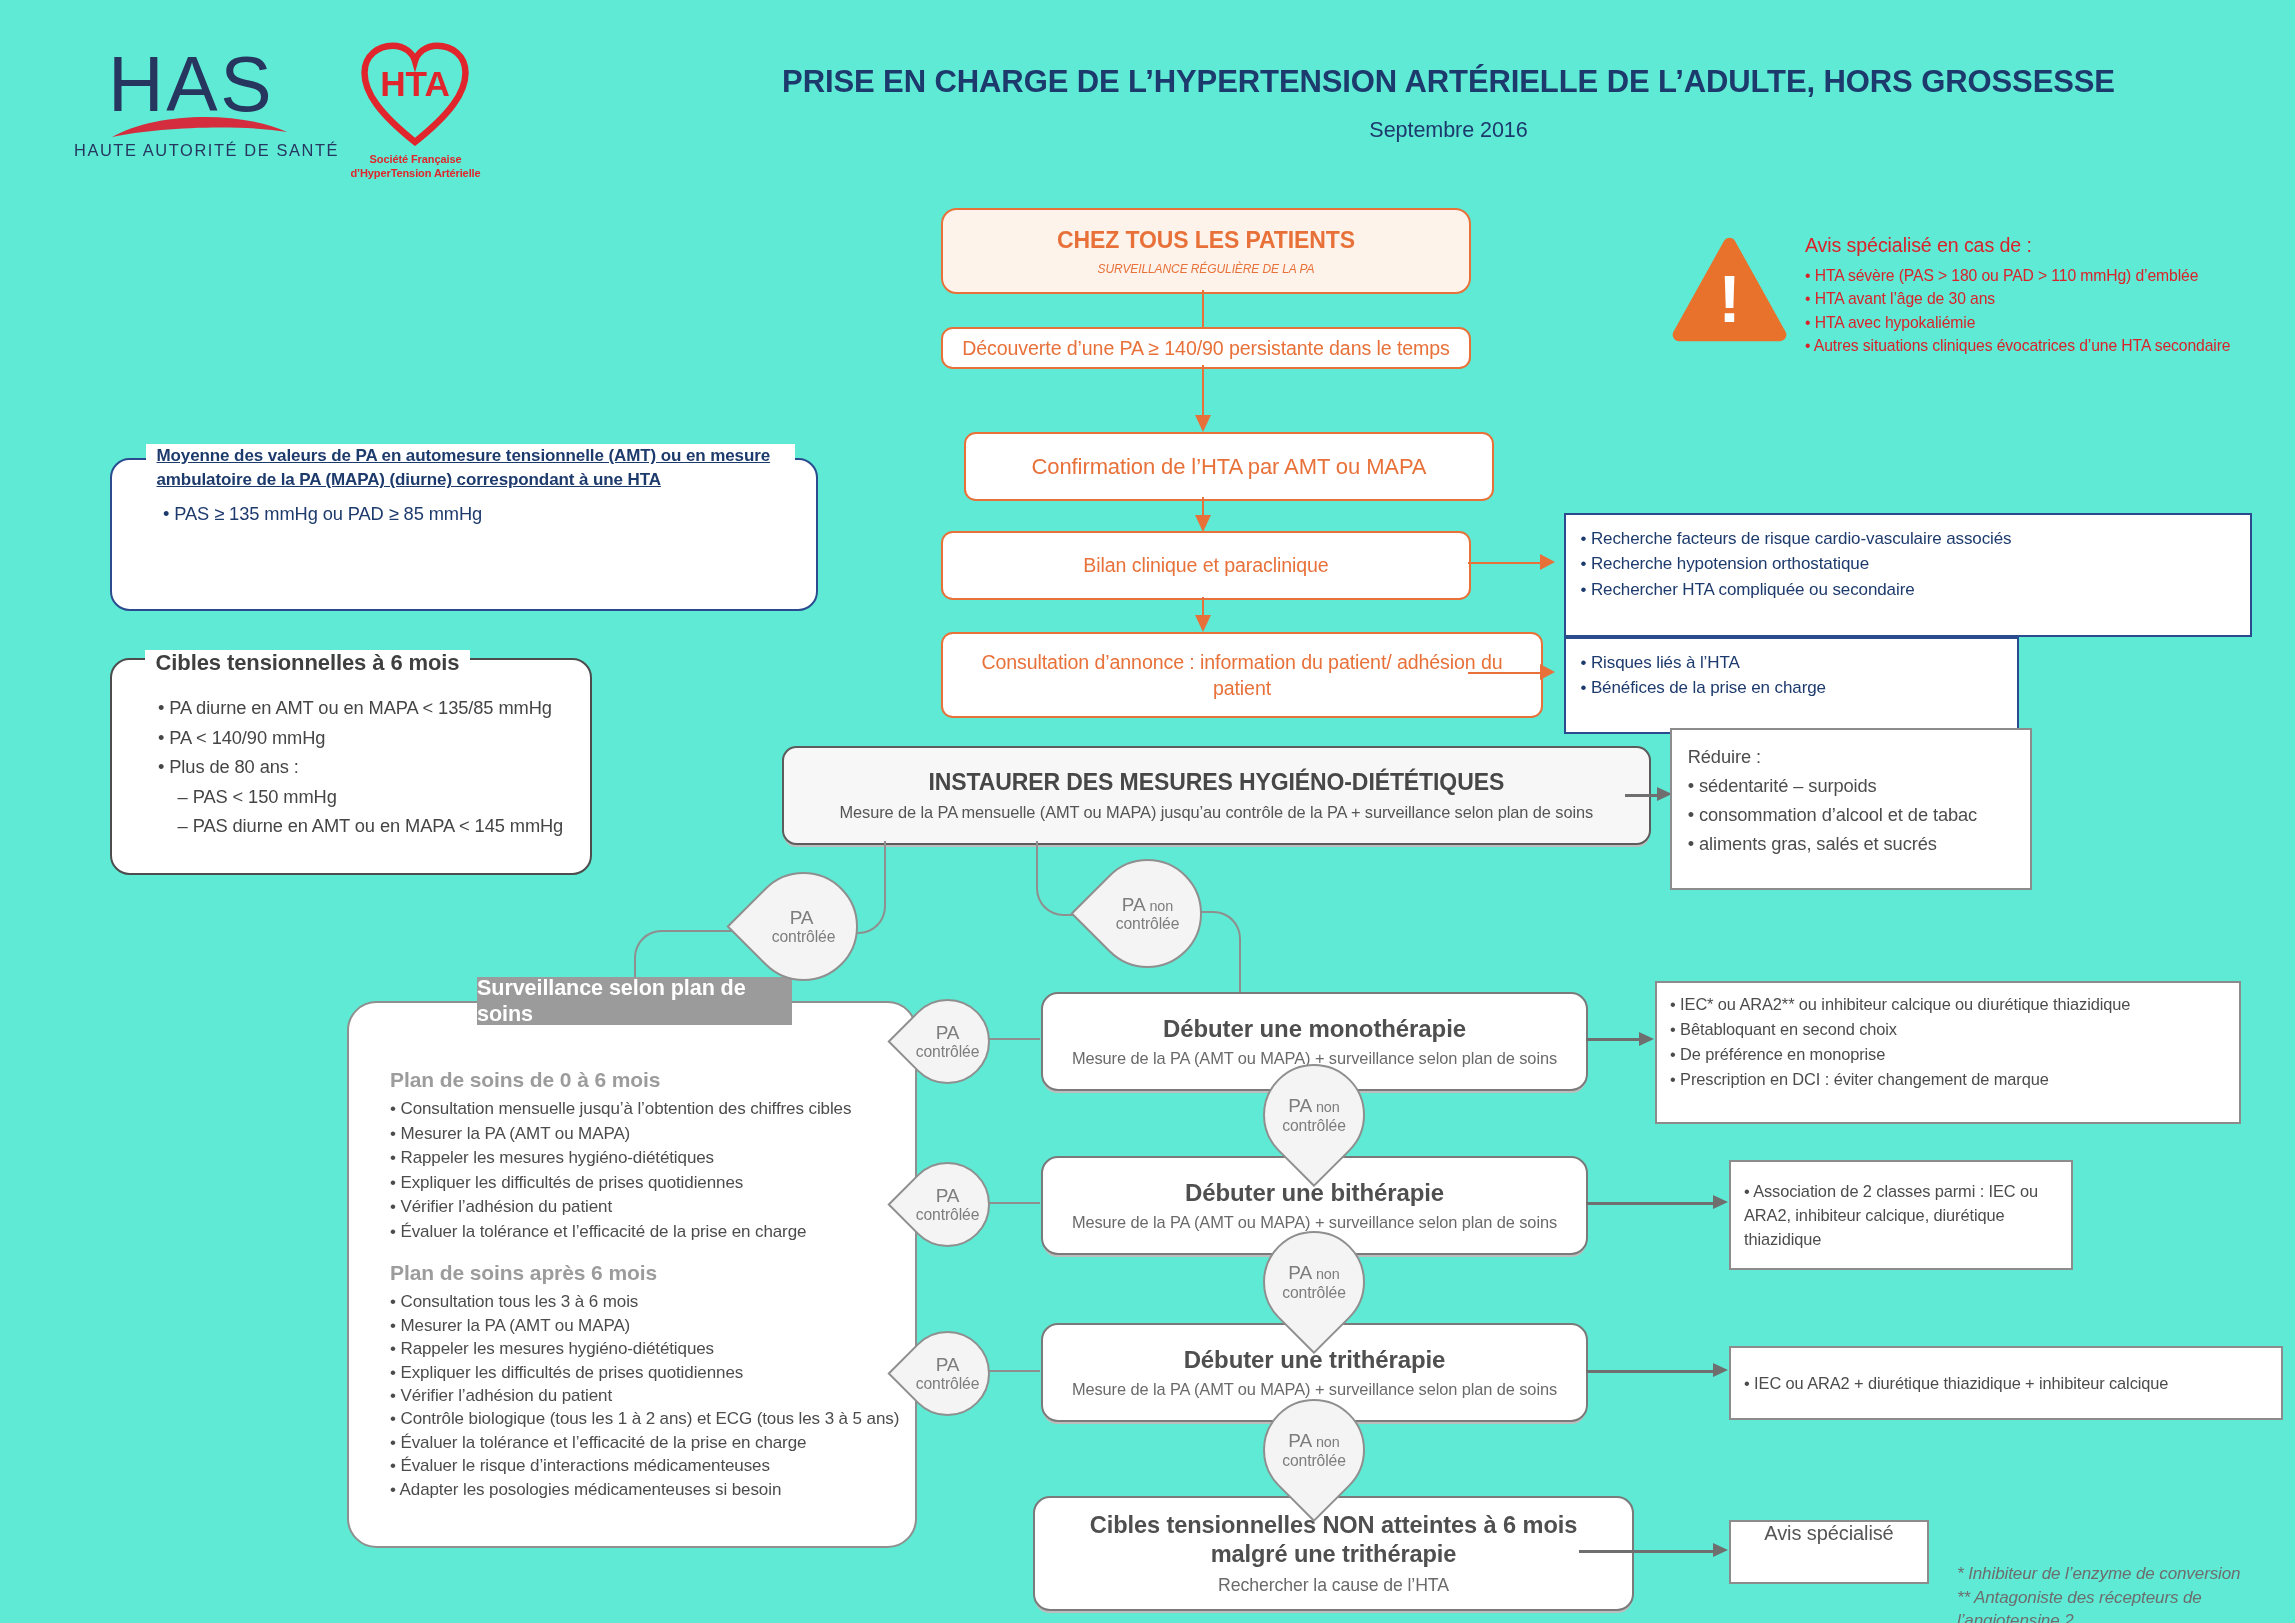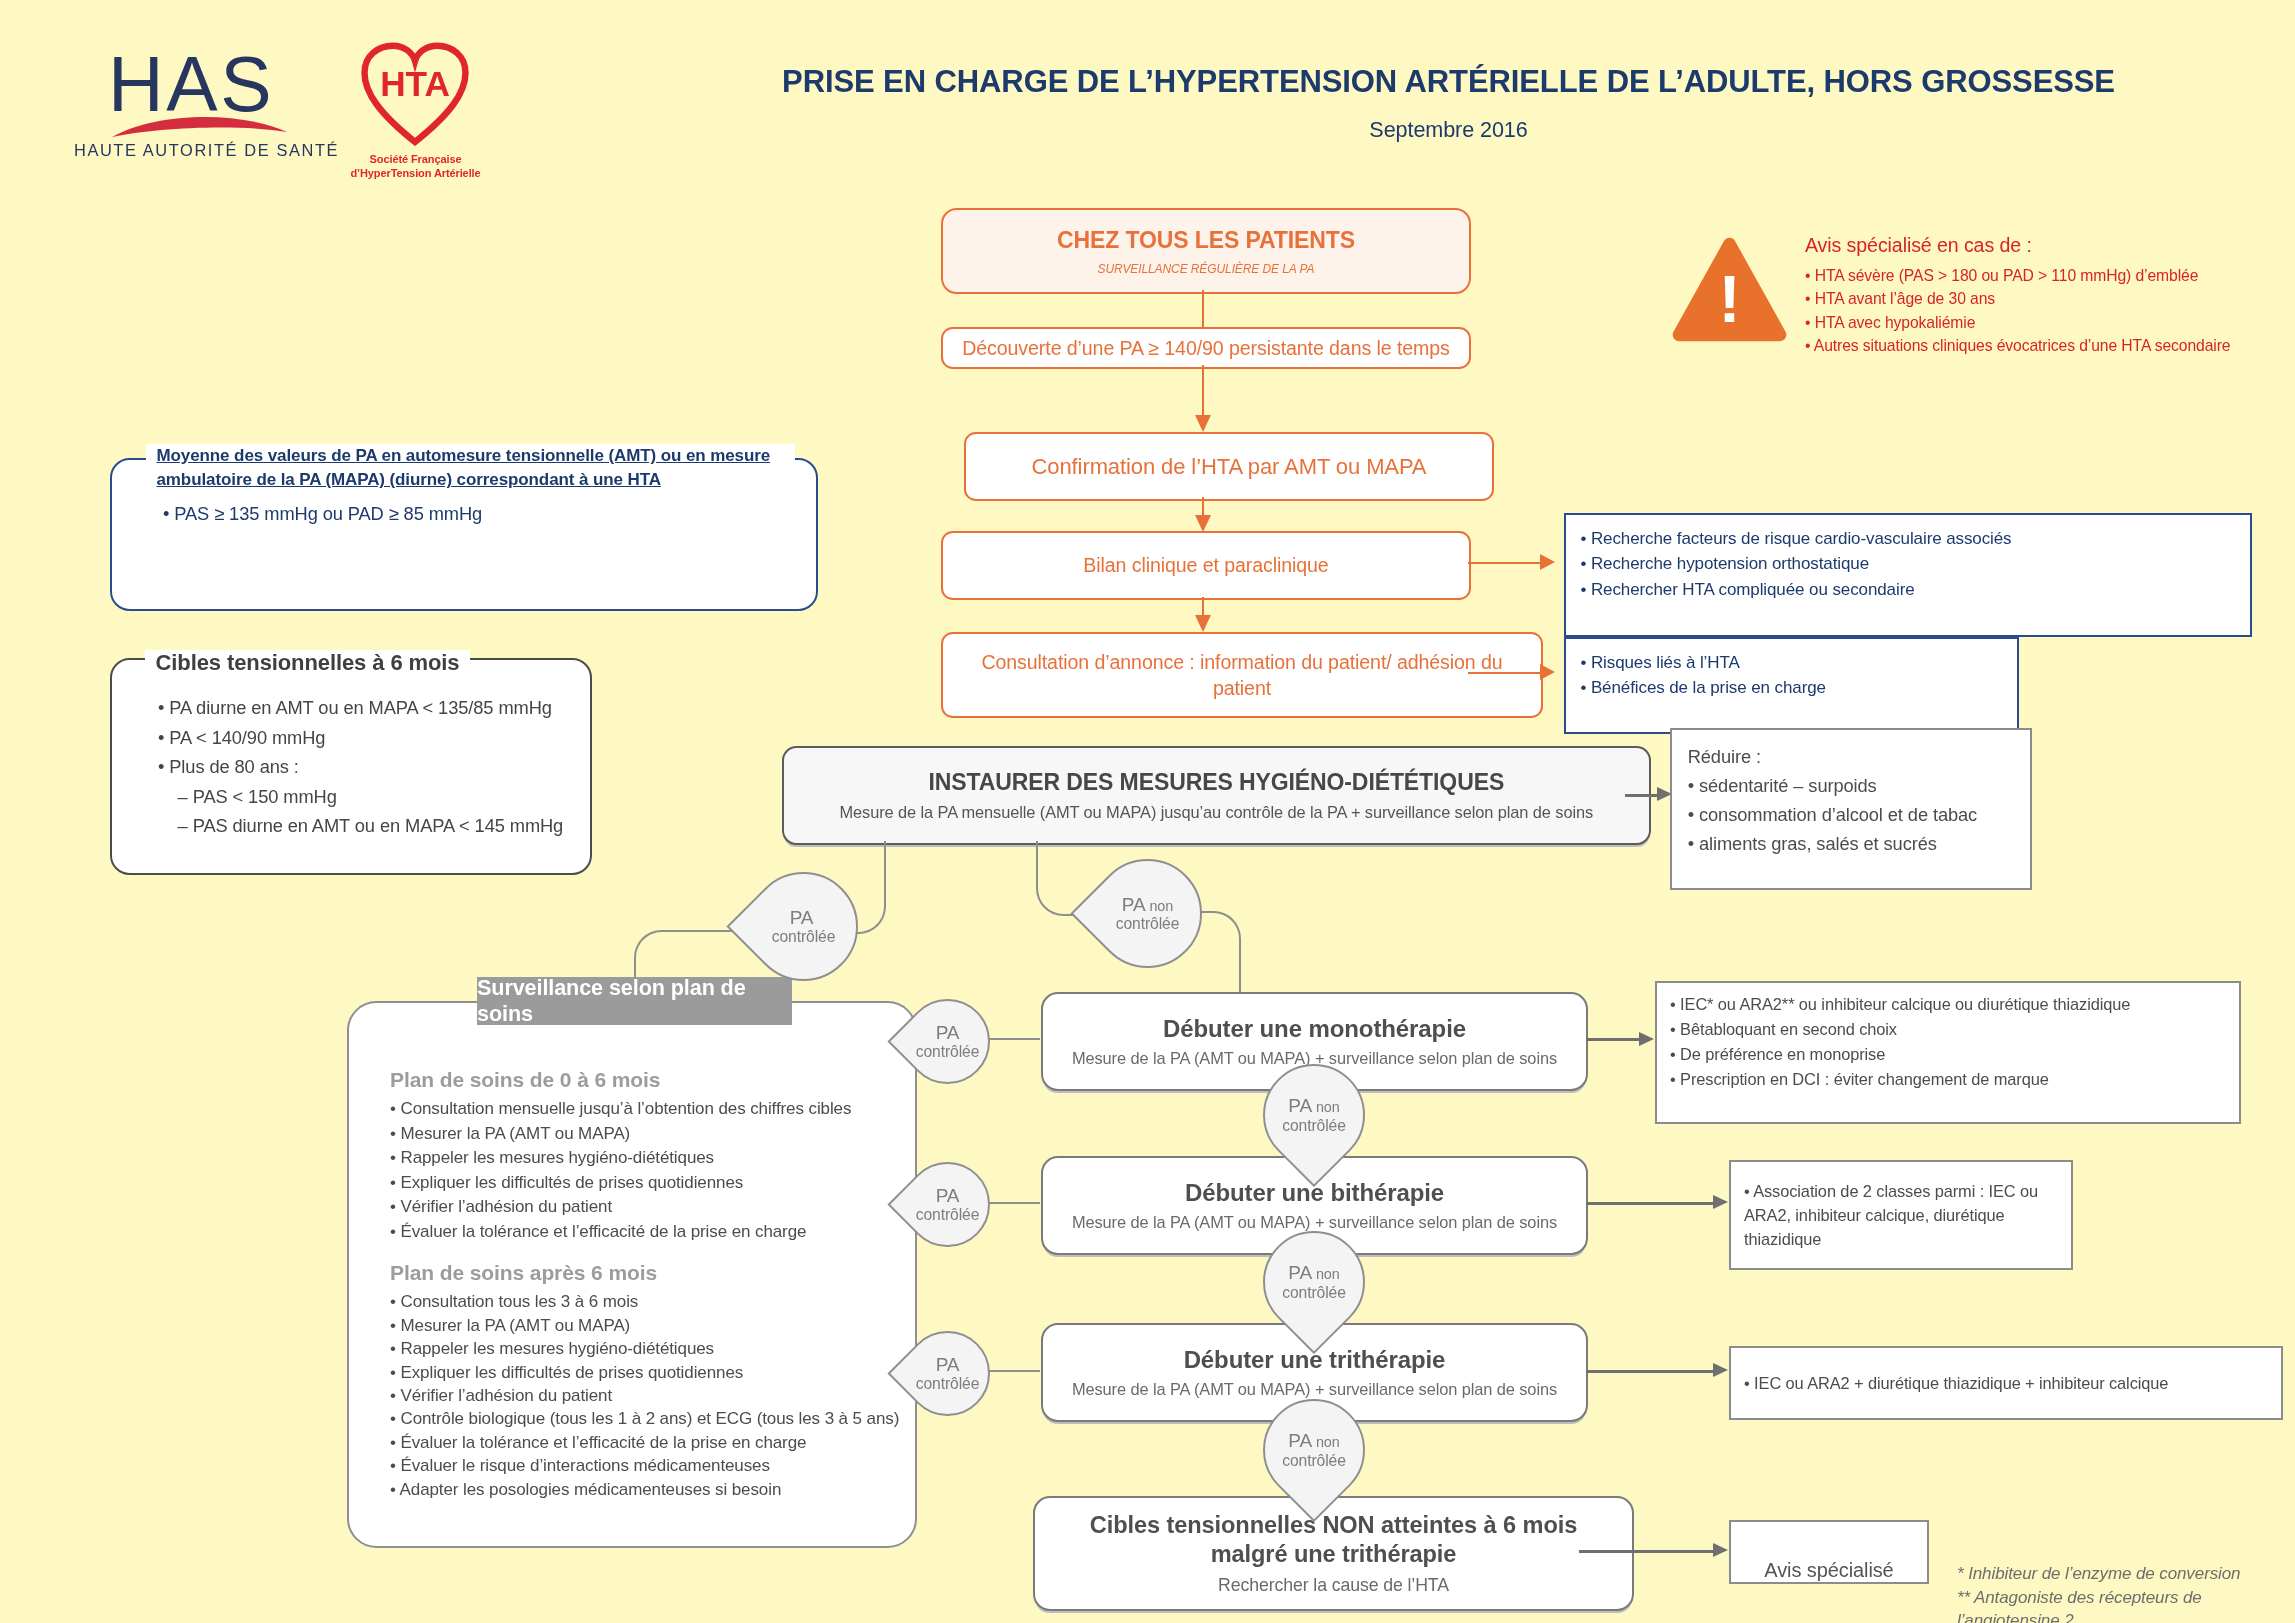--- a/index.html
+++ b/index.html
@@ -1,17 +1,17 @@
 <!DOCTYPE html>
 <html style="font-size:10.5px"><head>
 <meta charset="utf-8">
 <style>
   html,body{margin:0;padding:0;background:#ffffff;}
   #canvas{
-    position:relative;width:2295px;height:1623px;background:#fef9c3;overflow:hidden;
+    position:relative;width:2295px;height:1623px;background:#5eead4;overflow:hidden;
     font-family:"Liberation Sans", sans-serif; letter-spacing:-0.1px; color:#4c4c4c;
   }
   .abs{position:absolute;}
   
   .has-acronym{font-size:77px;color:#26365f;letter-spacing:2.6px;font-weight:400;line-height:1;}
   .has-sub{font-size:16.4px;color:#26365f;letter-spacing:1.6px;white-space:nowrap;text-align:center;}
   .hta-caption{font-size:11px;color:#e0262c;text-align:center;line-height:1.3;font-weight:700;}
   .main-title{font-size:31px;font-weight:700;color:#1d3a6d;text-align:center;white-space:nowrap;}
   .main-date{font-size:21.6px;color:#1d3a6d;text-align:center;margin-top:17px;}
   
@@ -69,21 +69,21 @@
   .b-small{font-size:14.4px;margin-left:3.9px;}
   .b-l2{font-size:15.7px;}
   
   .survbox{border:2px solid #8f8f8f;border-radius:29.5px;background:#fff;}
   .survband{background:#9b9b9b;color:#fff;font-size:21.6px;font-weight:700;display:flex;align-items:center;justify-content:center;}
   .plan-title{font-size:21px;font-weight:700;color:#9c9c9c;margin:0 0 5.2px 0;}
   .surv-list{list-style:none;margin:0 0 0 0;padding:0;font-size:17px;color:#4c4c4c;line-height:1.44;}
   .surv-list li::before{content:"•  ";}
   .failbox .t{font-size:23.6px;font-weight:700;color:#4f4f4f;line-height:1.25;}
   .failbox .s{font-size:17.7px;color:#6a6a6a;margin-top:5.2px;}
-  .avisbox{border:2px solid #8c8c8c;background:#fff;color:#555;font-size:20px;display:flex;align-items:flex-end;justify-content:center;}
+  .avisbox{border:2px solid #8c8c8c;background:#fff;color:#555;font-size:20px;display:flex;align-items:flex-start;justify-content:center;}
   .footnotes{font-size:17px;font-style:italic;color:#6d6d6d;line-height:23.6px;}
 </style>
 </head>
 <body>
 
 <div id="canvas">
 
   <div class="abs" style="left:69px;top:46px;width:275px;height:131px;">
     <div class="has-acronym" style="margin-left:39px;">HAS</div>
     <svg class="abs" style="left:39px;top:60px;width:183px;height:39px;" viewBox="0 0 280 60">

